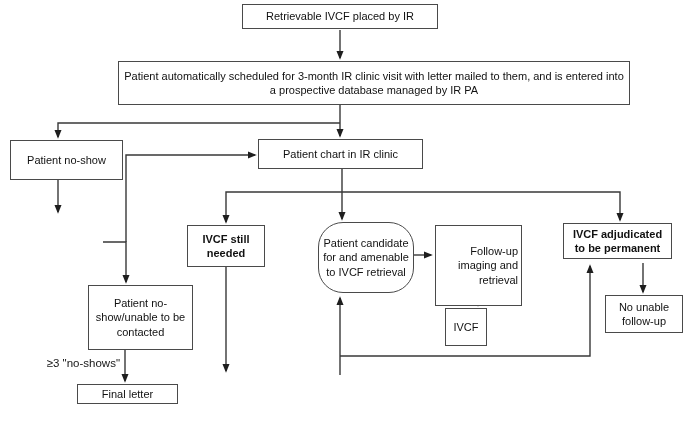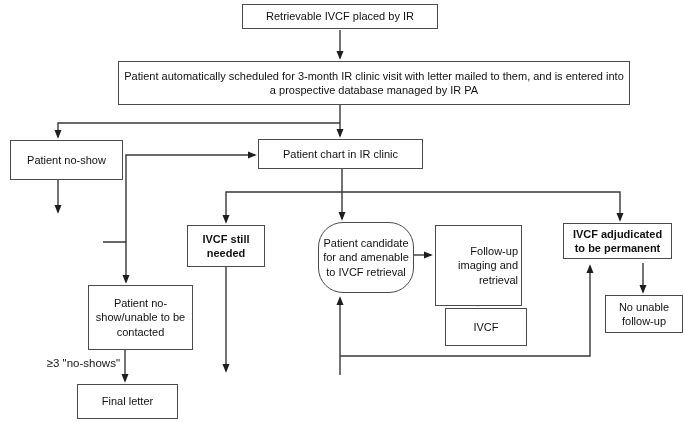--- a/index.html
+++ b/index.html
@@ -16,25 +16,25 @@
   .connectors { position:absolute; left:0; top:0; width:685px; height:422px; }
   .connectors polyline { fill:none; stroke:#383838; stroke-width:1.4; }
   .float-label { position:absolute; font-size:11.5px; color:#161616; }
 
   #n-retrievable  { left:242px; top:4px;   width:196px; height:25px; }
   #n-scheduled    { left:118px; top:61px;  width:512px; height:44px; }
   #n-noshow       { left:10px;   top:140px; width:113px; height:40px; }
   #n-seen         { left:258px; top:139px; width:165px; height:30px; }
   #n-contacted    { left:13px;  top:215px; width:90px;  height:48px; }
   #n-unable       { left:73px;  top:285px; width:105px; height:65px;margin-left:15px; }
-  #n-final        { left:77px;  top:384px; width:101px; height:35px; }
+  #n-final        { left:77px;  top:384px; width:101px; height:20px; }
   #n-still        { left:187px; top:225px; width:78px;  height:42px;font-weight:bold; }
   #n-candidate    { left:318px; top:222px; width:96px;  height:71px;border-radius:25px; }
   #n-followup     { left:435px; top:225px; width:87px;  height:81px;text-align:right; }
-  #n-ivcf         { left:445px; top:308px; width:82px;  height:38px;justify-content:center; }
+  #n-ivcf         { left:445px; top:308px; width:42px;  height:38px;justify-content:center; }
   #n-adjudicated  { left:563px; top:223px; width:109px; height:36px;font-weight:bold; }
   #n-nofurther    { left:605px; top:295px; width:78px;  height:38px; }
   #n-review       { left:205px; top:375px; width:192px; height:40px; }
   #ge3-label      { left:28px;  top:357px; width:92px;  text-align:right; }
 </style>
 </head>
 <body>
 
 <div class="canvas">
 

